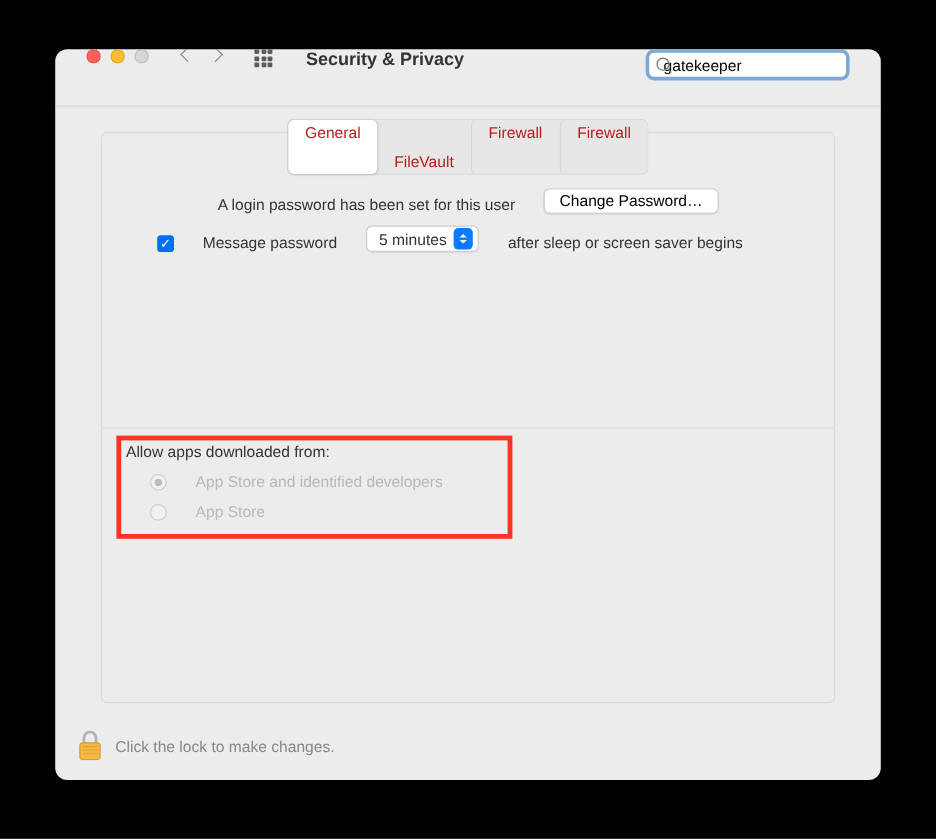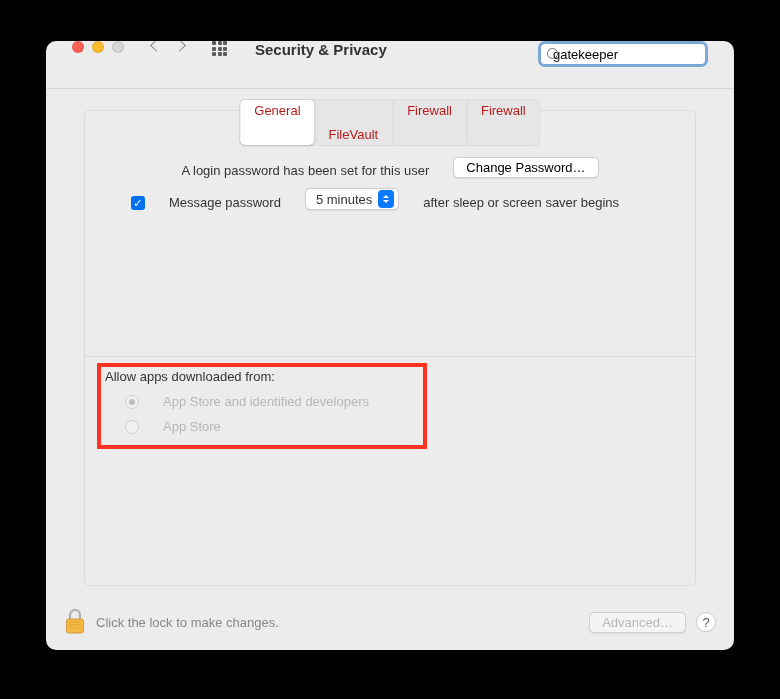--- a/index.html
+++ b/index.html
@@ -254,19 +254,15 @@
 
   <div class="footer">
     <svg class="lock-svg" viewBox="0 0 22 26">
       <path d="M6 10 V6 a5 5 0 0 1 10 0 V10" fill="none" stroke="#b0b0b0" stroke-width="2.2"></path>
       <rect x="2.5" y="10" width="17" height="14" rx="2" fill="#f5b942" stroke="#c98a1f" stroke-width="0.7"></rect>
       <line x1="5" y1="13" x2="17" y2="13" stroke="#d9982e" stroke-width="0.6"></line>
       <line x1="5" y1="16" x2="17" y2="16" stroke="#d9982e" stroke-width="0.6"></line>
       <line x1="5" y1="19" x2="17" y2="19" stroke="#d9982e" stroke-width="0.6"></line>
     </svg>
     <span class="footer-text">Click the lock to make changes.</span>
-    <div class="footer-right">
-      <button class="btn disabled">Advanced…</button>
-      <div class="help">?</div>
-    </div>
   </div>
 
 </div>
 
 </body></html>

